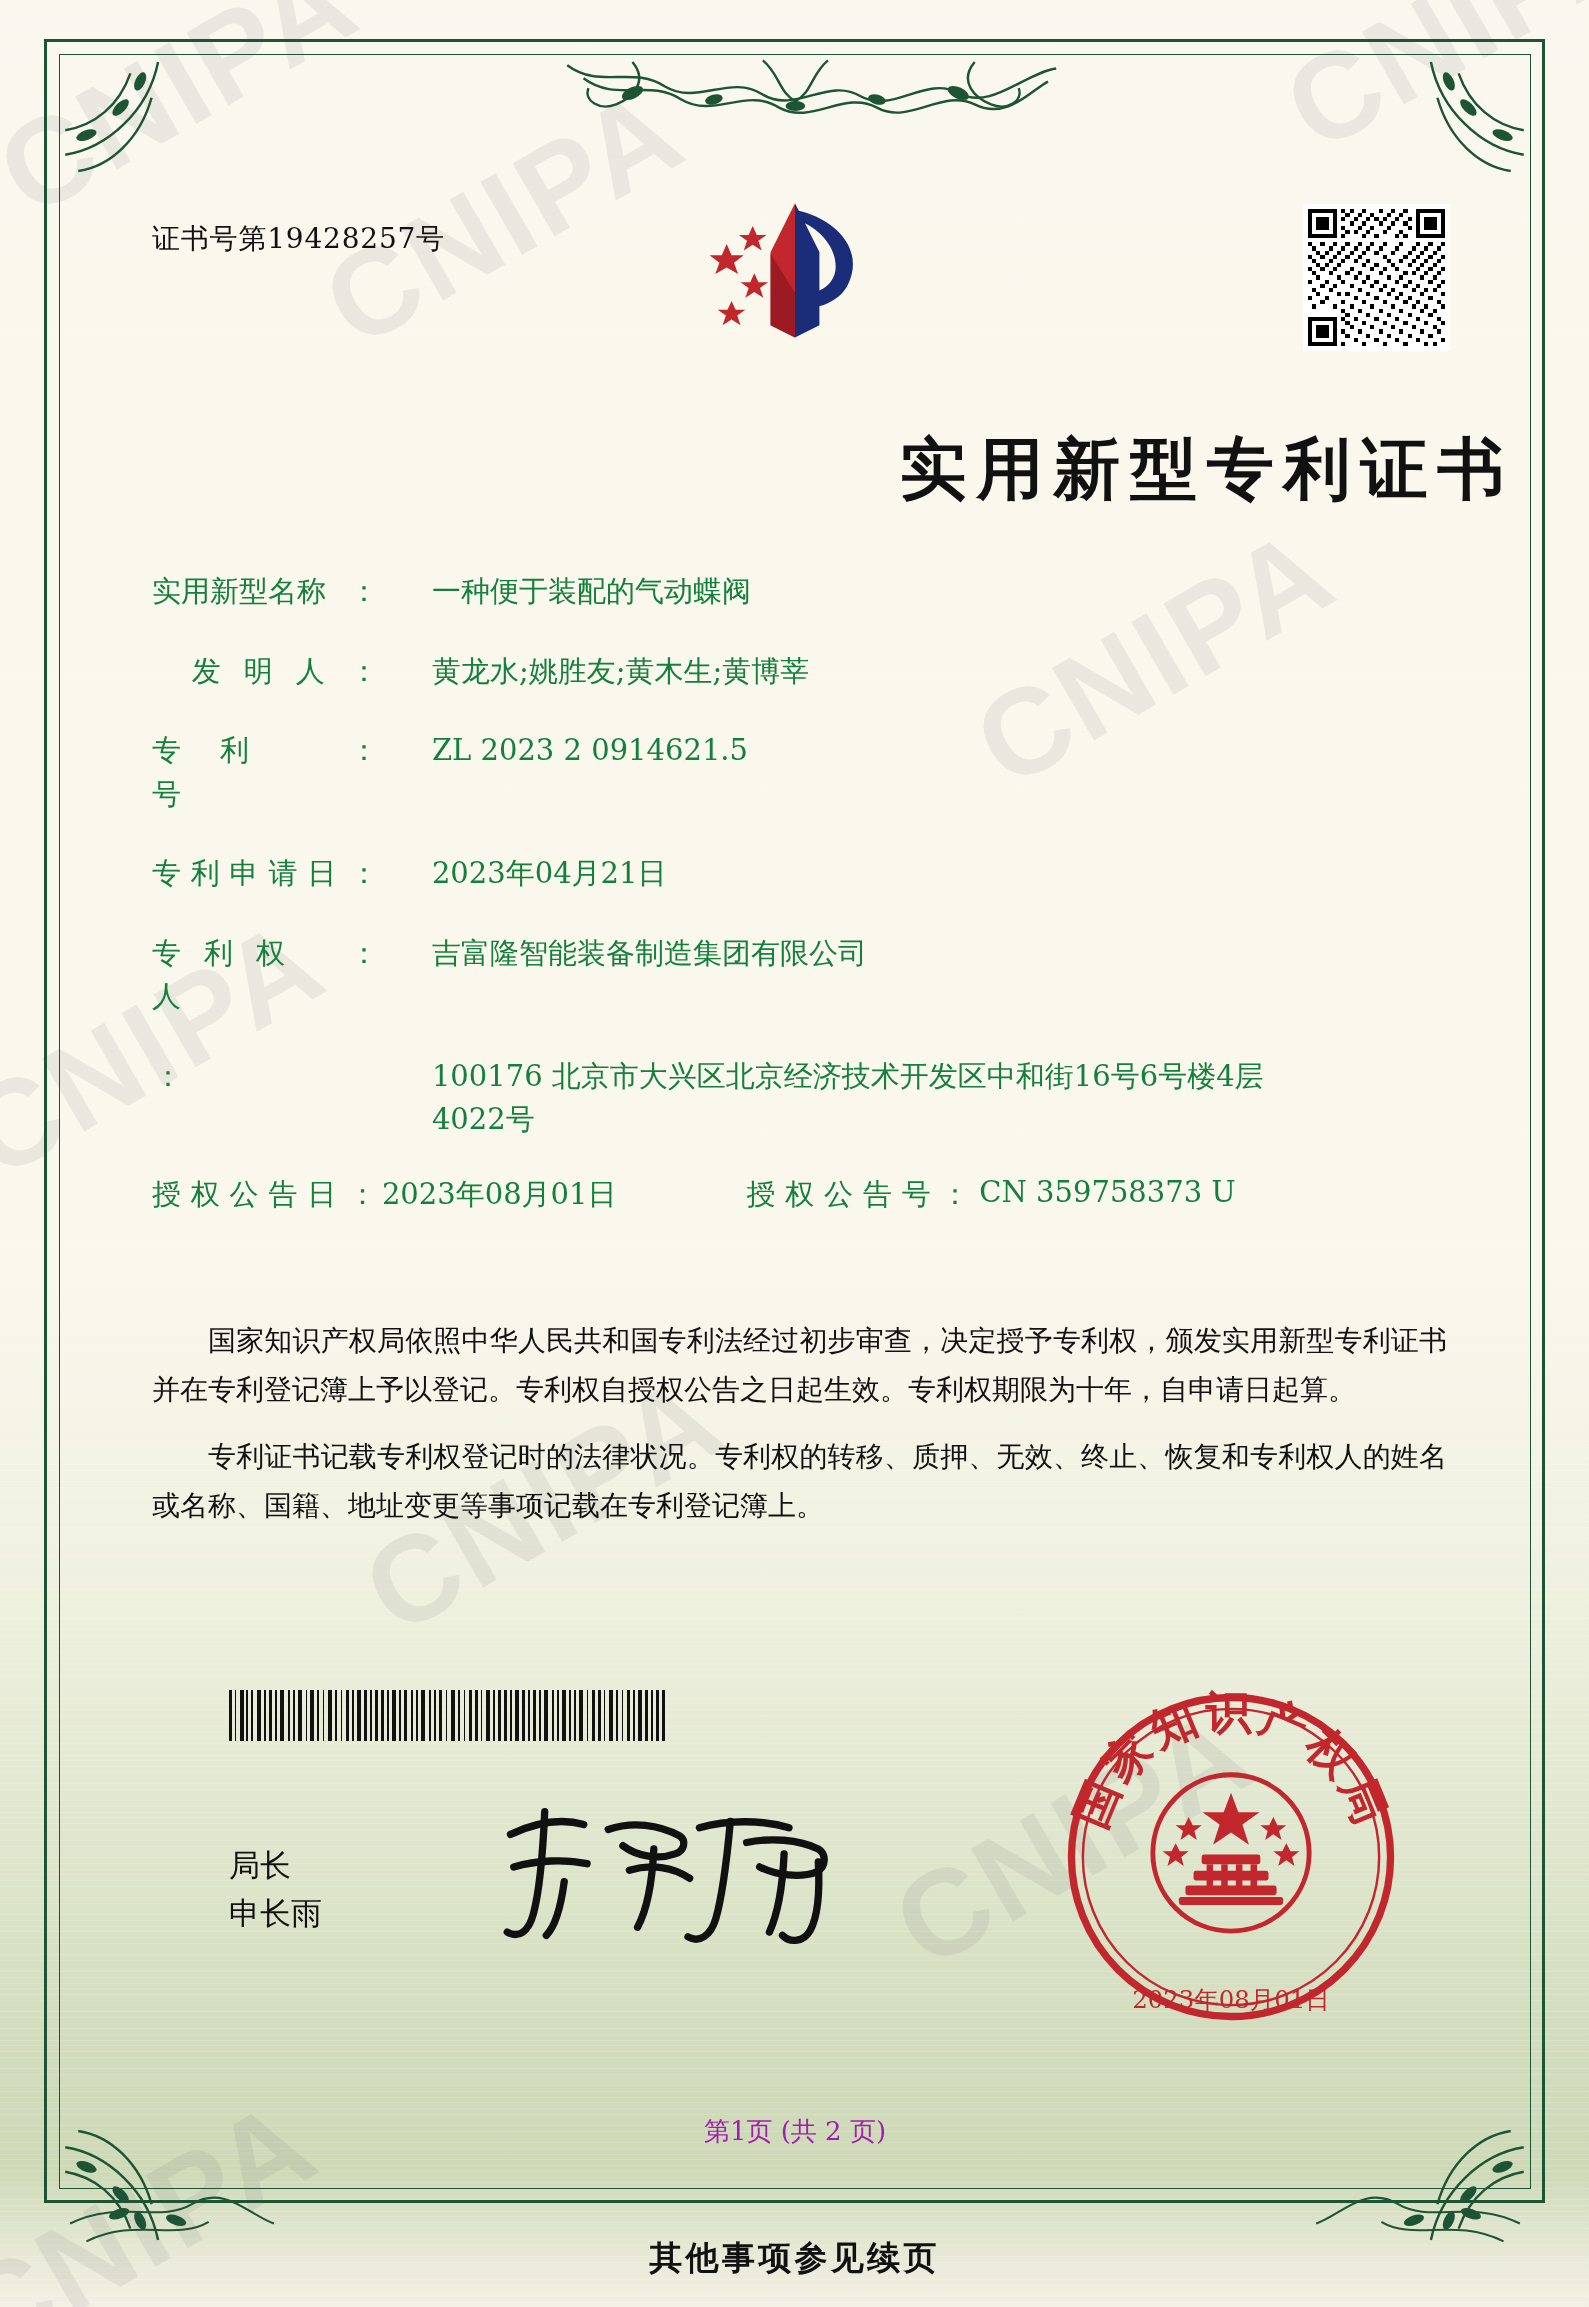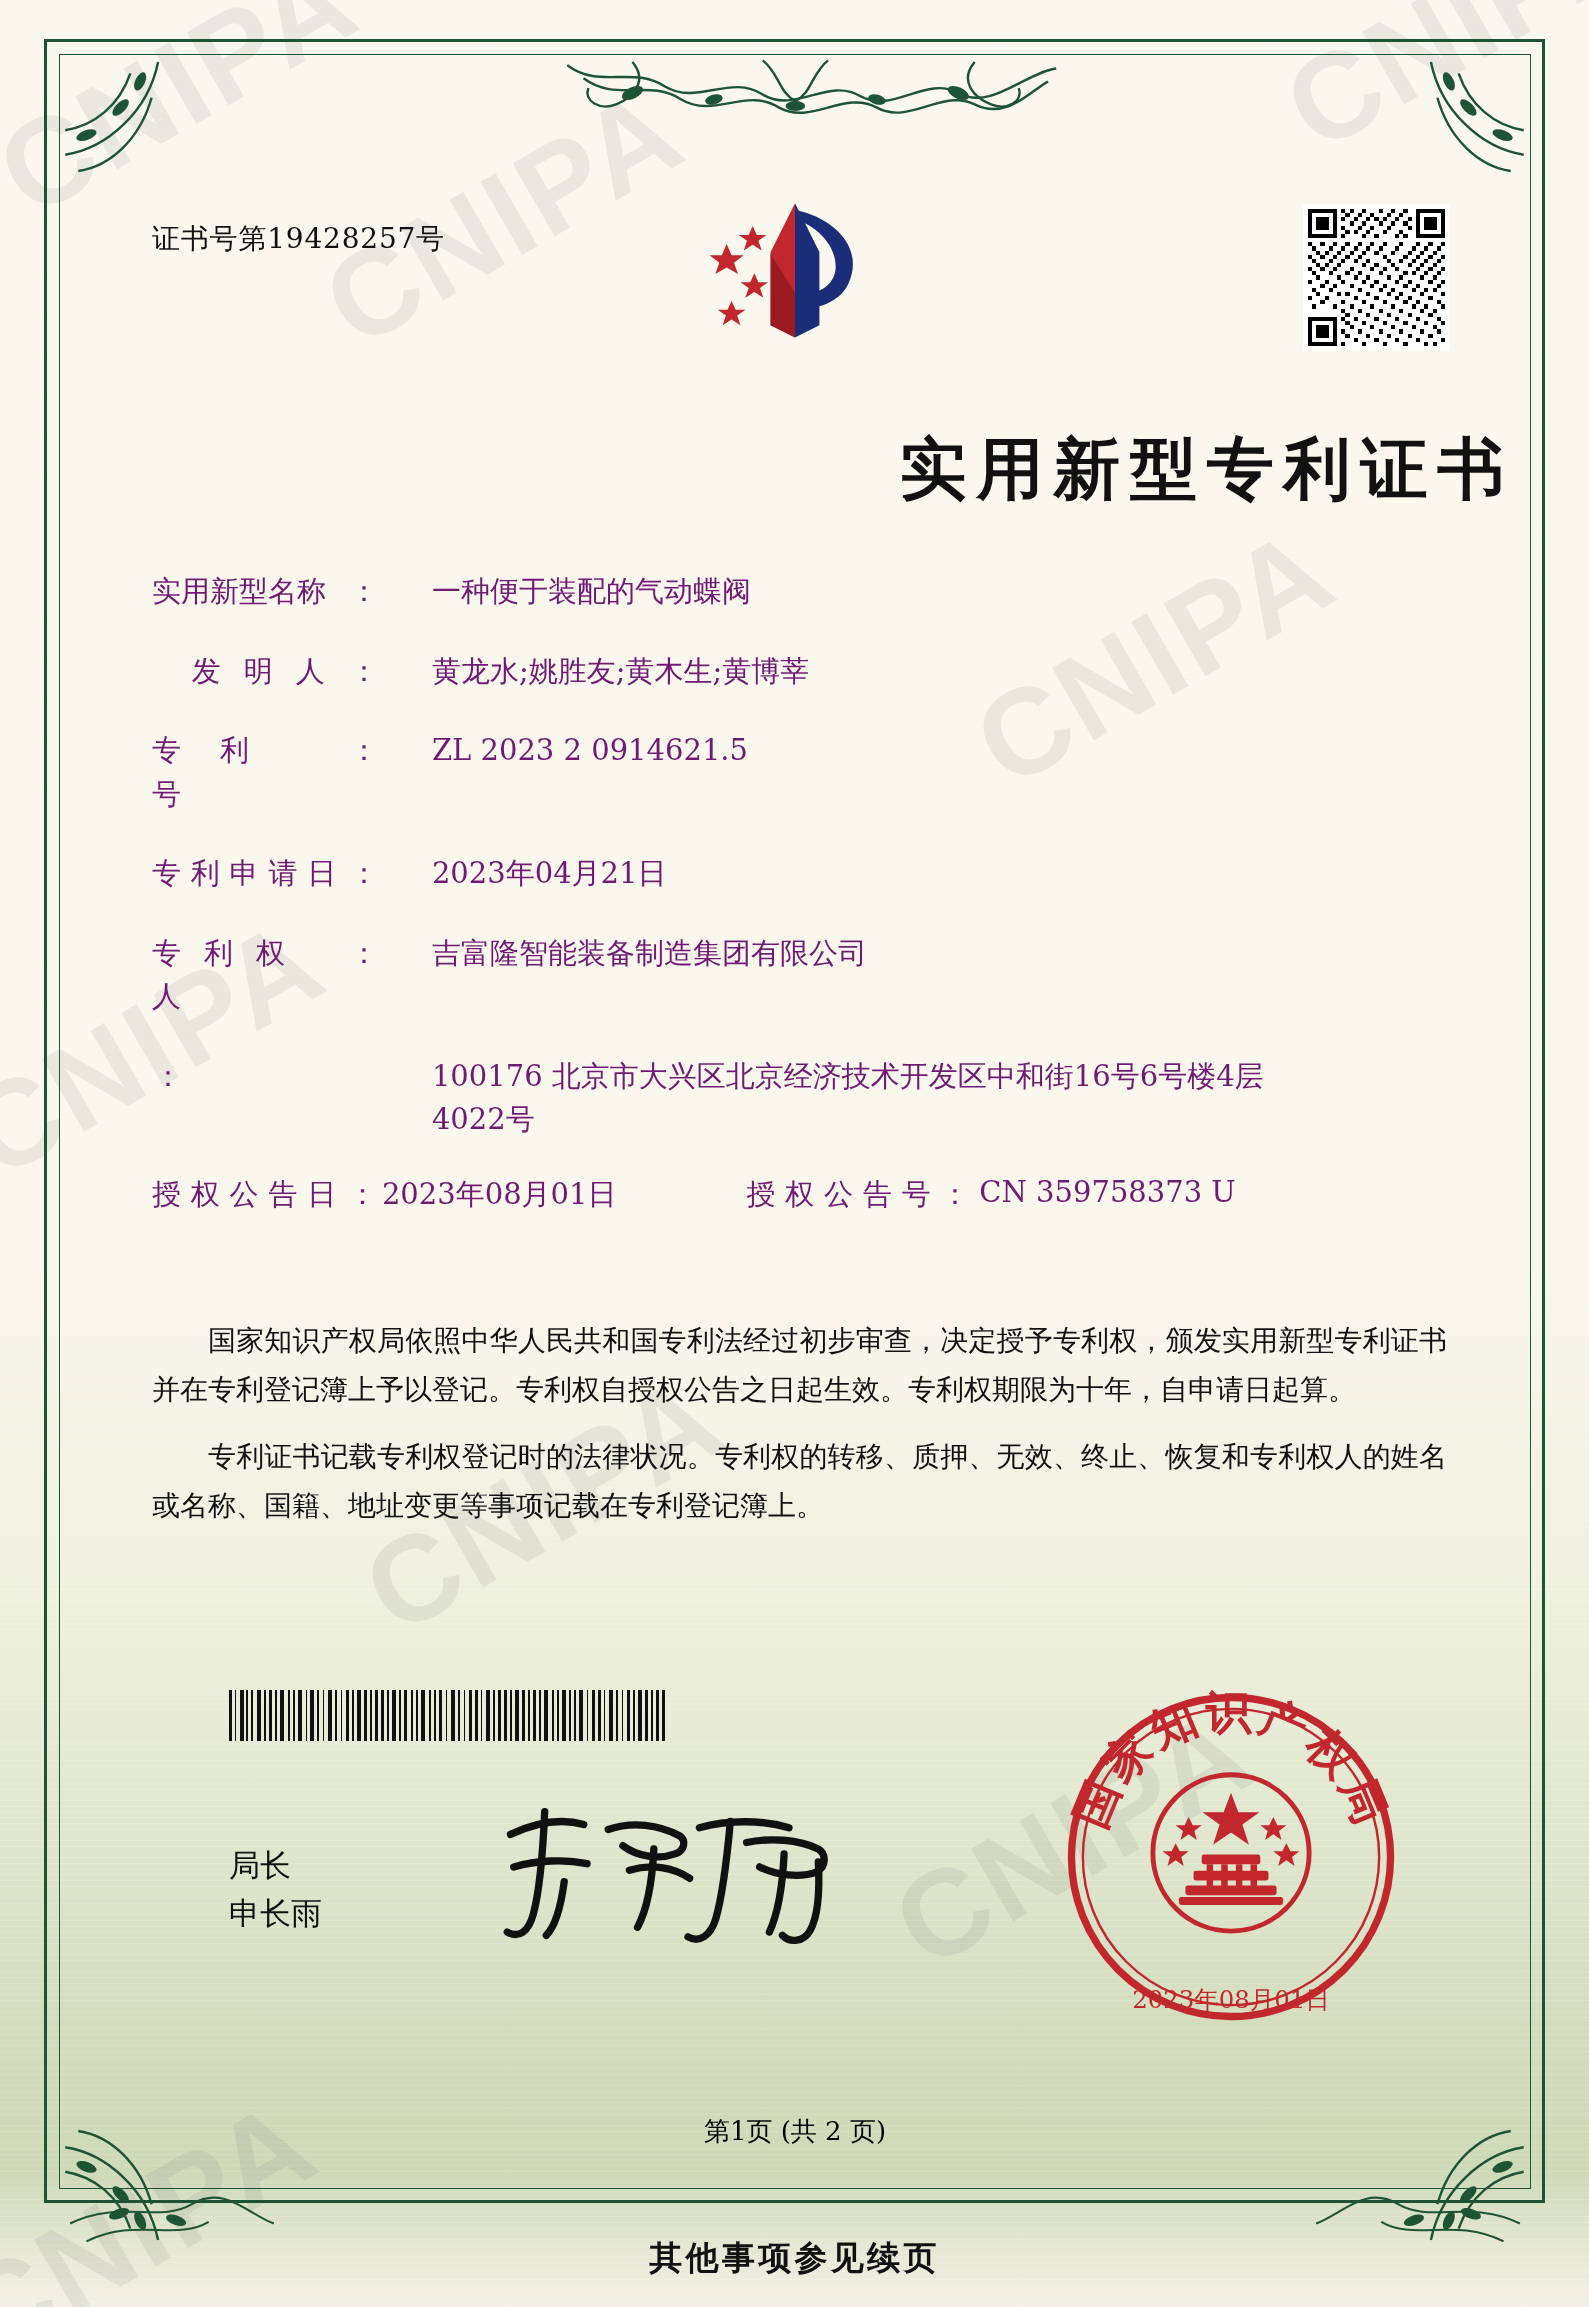--- a/index.html
+++ b/index.html
@@ -141,21 +141,21 @@
     letter-spacing: 9.8px;
     color: #111;
     font-family: "DejaVu Serif", "Liberation Serif", serif;
   }
   .fields {
     position: absolute;
     left: 90px;
     top: 513px;
     width: 1303px;
     font-size: 29px;
-    color: #701a75;
+    color: #15803d;
   }
   .field-row {
     display: flex;
     align-items: flex-start;
     margin-bottom: 36px;
     line-height: 1.5;
   }
   .field-label {
     width: 228px;
     flex: 0 0 228px;
@@ -231,21 +231,21 @@
     width: 350px;
     height: 350px;
   }
   .page-num {
     position: absolute;
     left: 0;
     right: 0;
     top: 2057px;
     text-align: center;
     font-size: 26px;
-    color: #000000;
+    color: #a21caf;
   }
   .footer-note {
     position: absolute;
     left: 0;
     right: 0;
     top: 2236px;
     text-align: center;
     font-size: 33px;
     font-weight: bold;
     letter-spacing: 3.3px;

